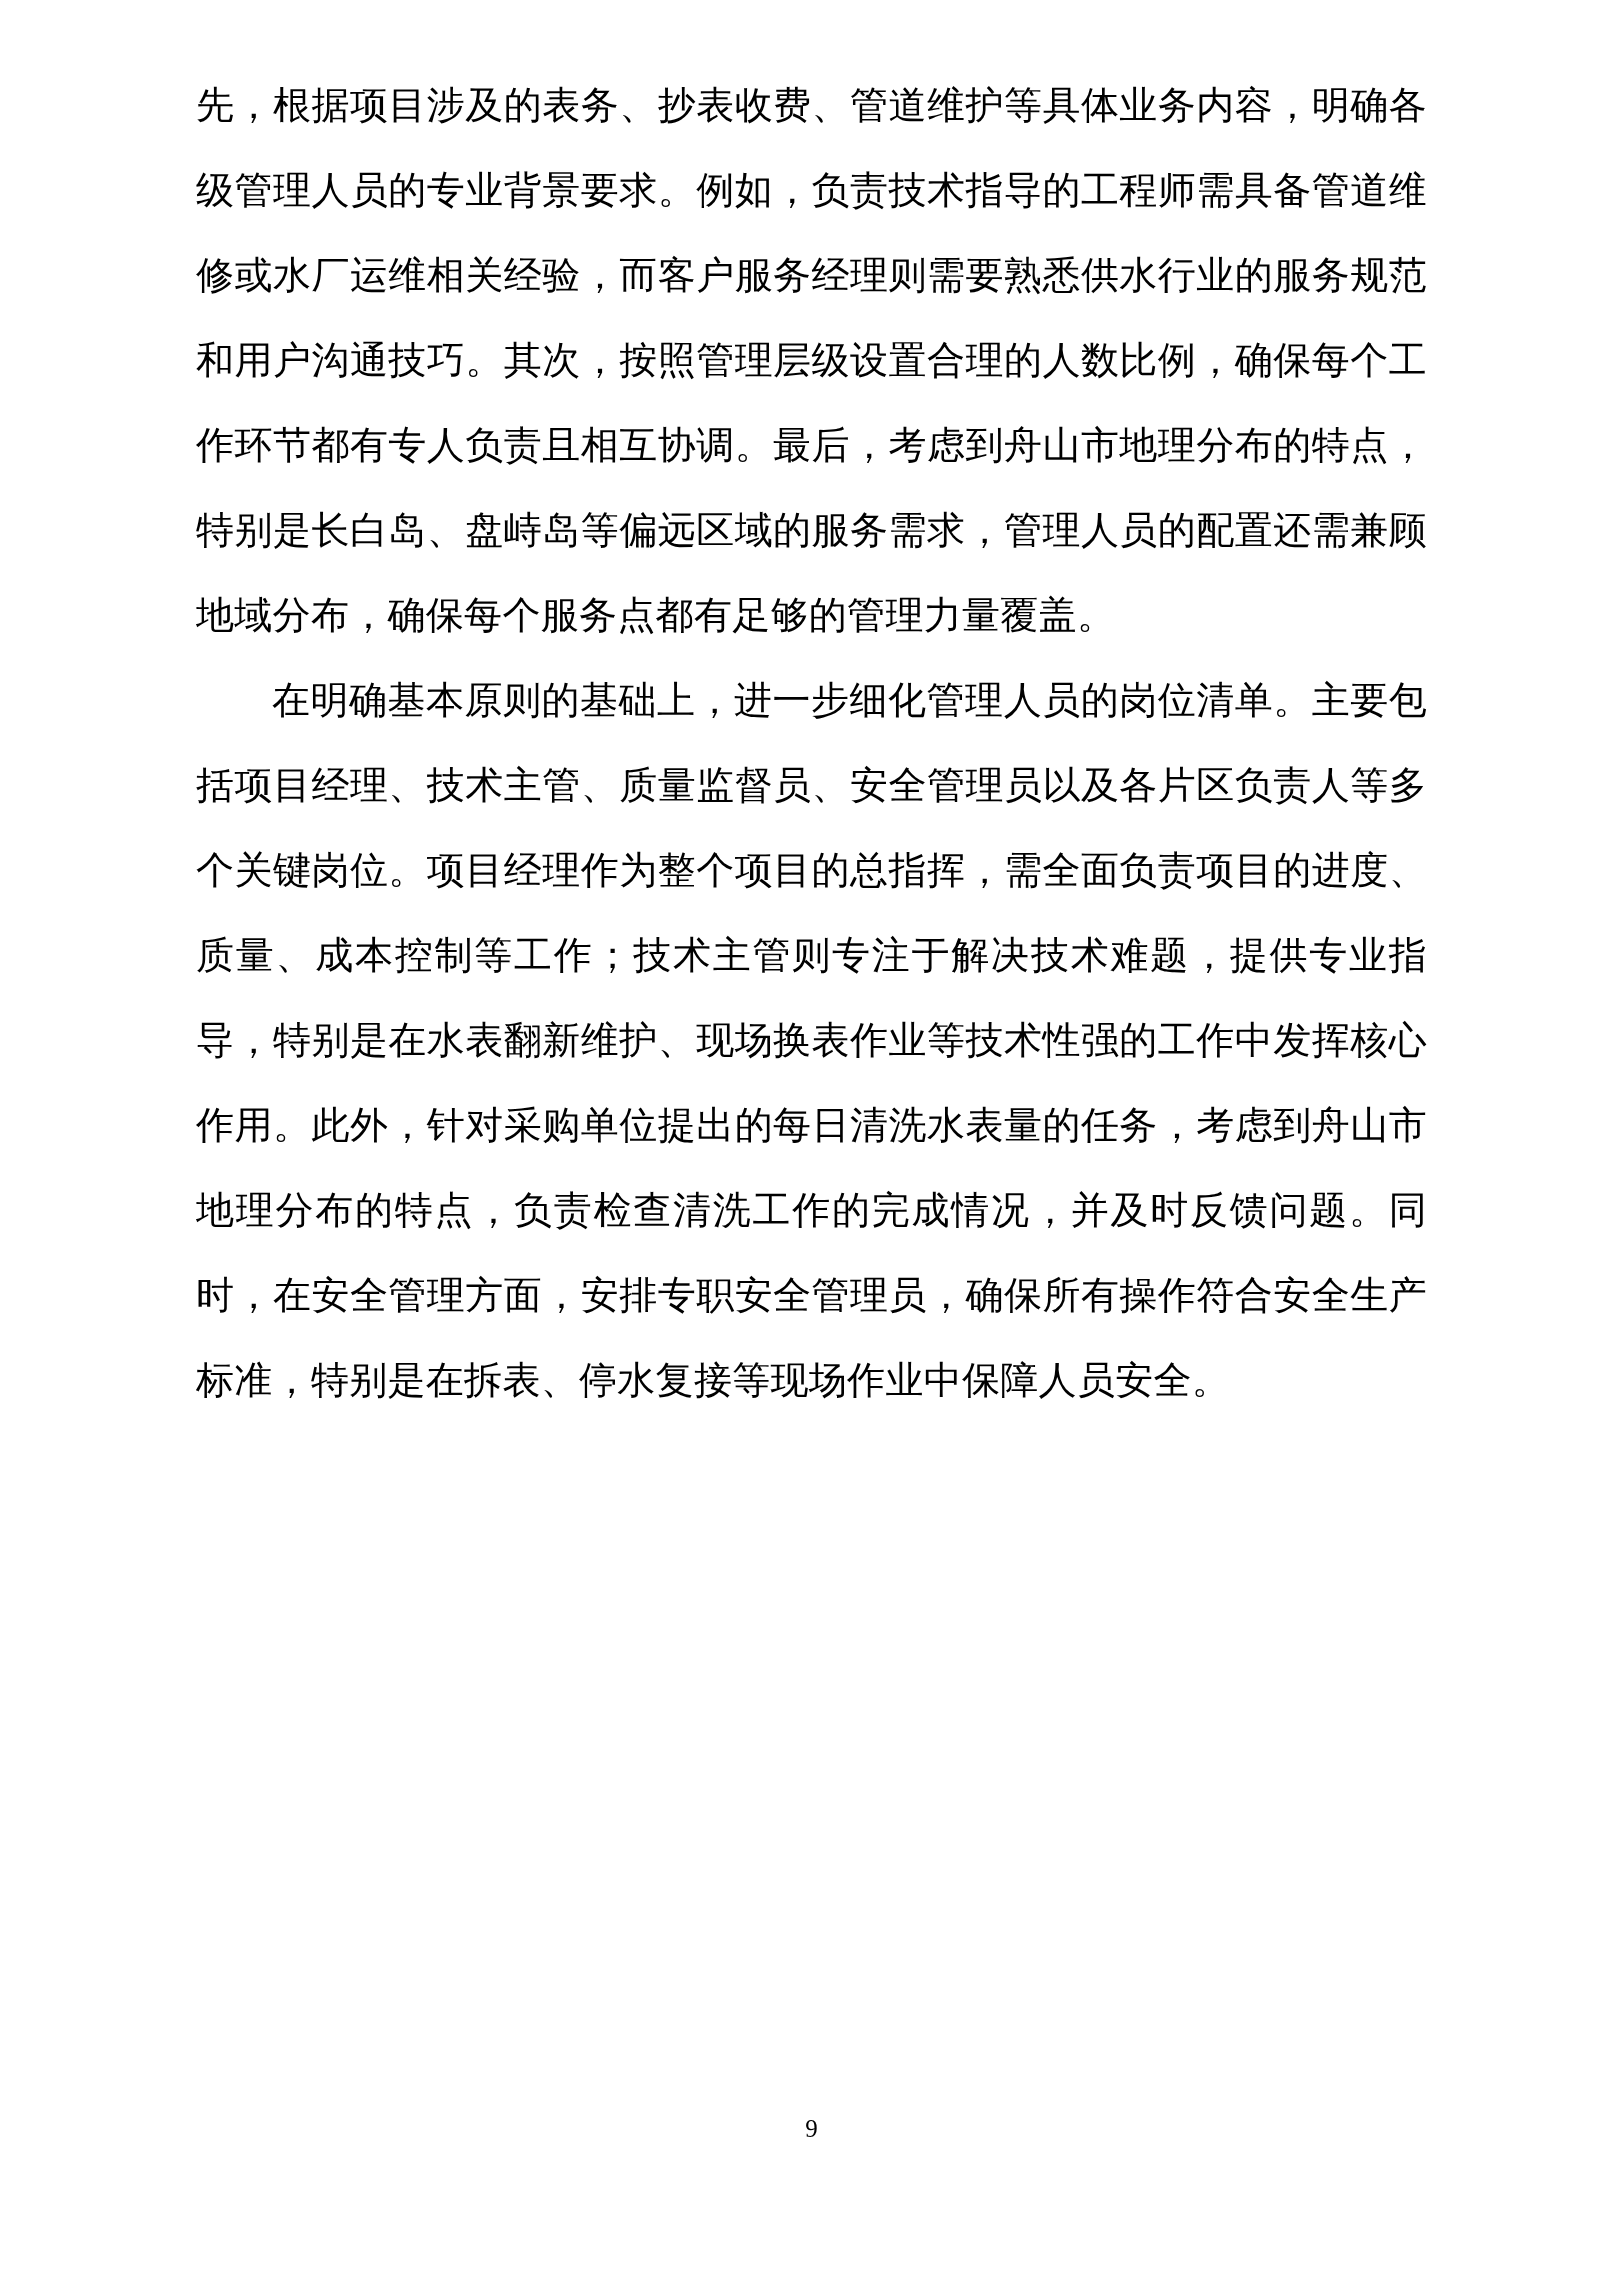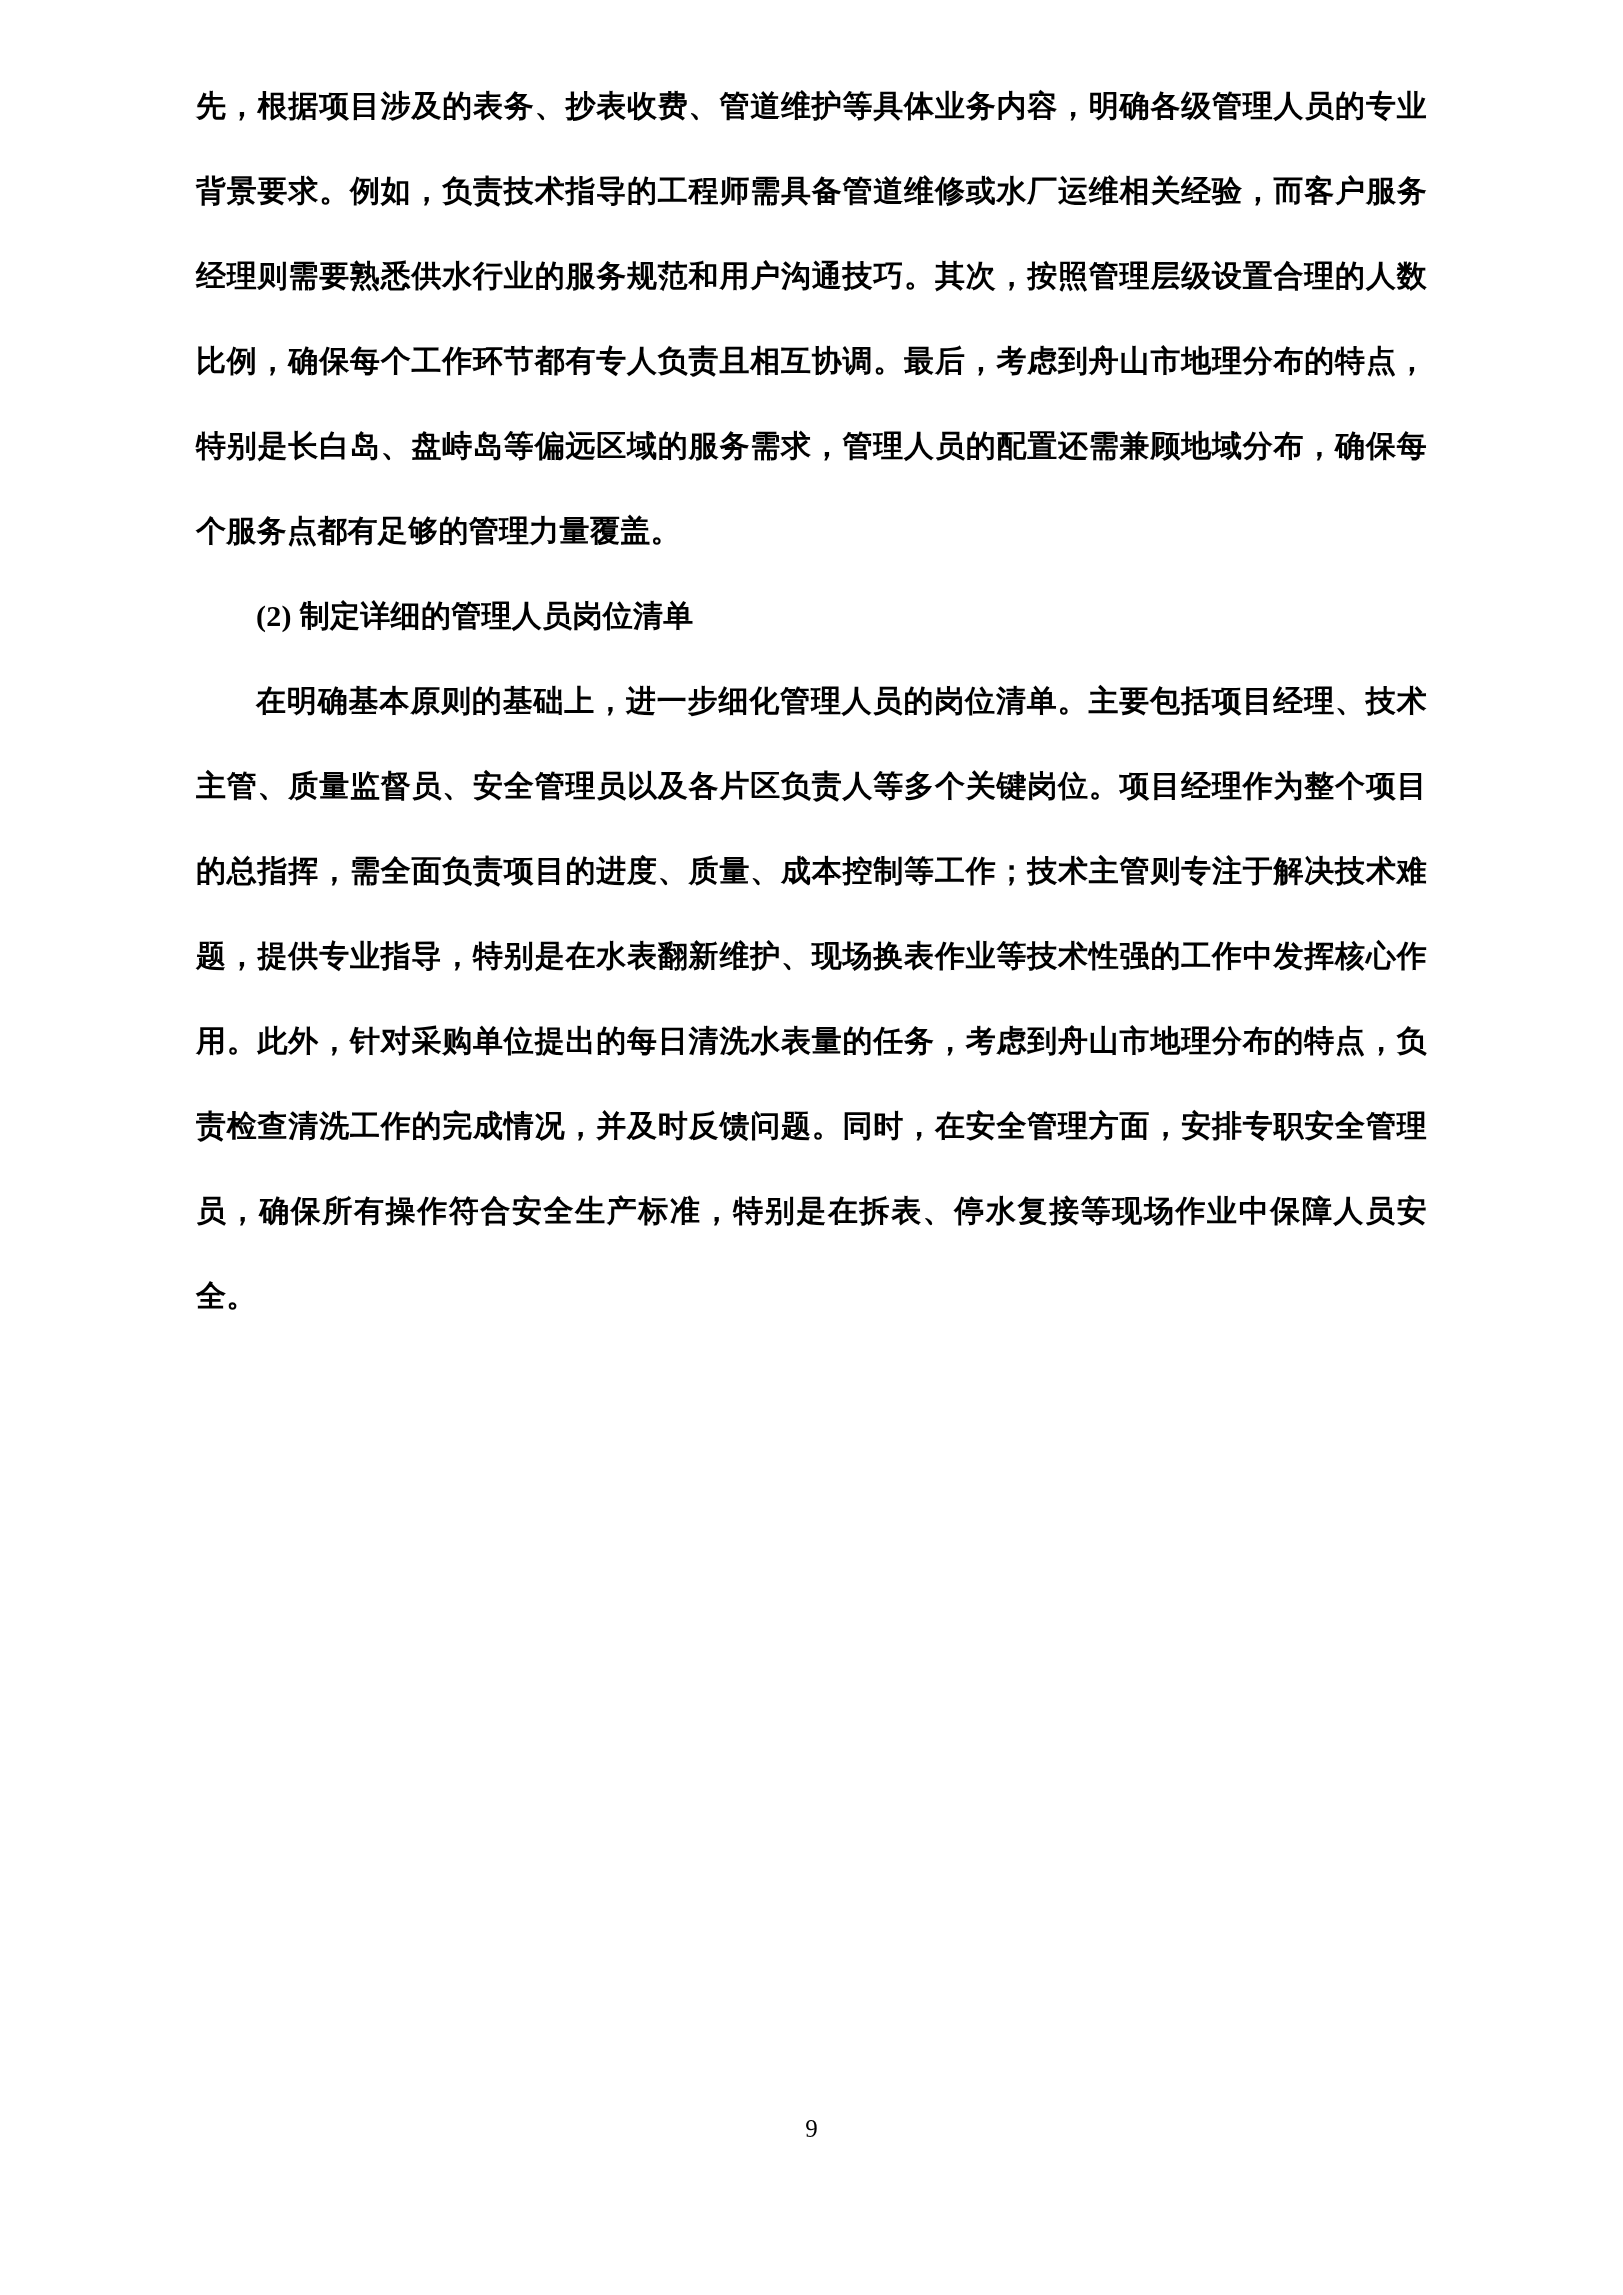--- a/index.html
+++ b/index.html
@@ -20,23 +20,23 @@
       left: 0;
       top: 0;
       width: 1623px;
       height: 2295px;
       box-sizing: border-box;
       padding: 63px 196px 0 196px;
     }
     .para {
       margin: 0;
       padding: 0;
-      font-size: 30px;
+      font-size: 38px;
       line-height: 85px;
-      font-weight: bold;
+      font-weight: normal;
       text-align: justify;
       text-justify: inter-ideograph;
       letter-spacing: 0.3px;
     }
     .indent {
       text-indent: 2em;
     }
     .page-footer {
       position: absolute;
       top: 2114px;
@@ -47,21 +47,20 @@
       line-height: 29px;
     }
   </style>
 </head>
 <body>
 
 <div class="page">
 
   <p class="para">先，根据项目涉及的表务、抄表收费、管道维护等具体业务内容，明确各级管理人员的专业背景要求。例如，负责技术指导的工程师需具备管道维修或水厂运维相关经验，而客户服务经理则需要熟悉供水行业的服务规范和用户沟通技巧。其次，按照管理层级设置合理的人数比例，确保每个工作环节都有专人负责且相互协调。最后，考虑到舟山市地理分布的特点，特别是长白岛、盘峙岛等偏远区域的服务需求，管理人员的配置还需兼顾地域分布，确保每个服务点都有足够的管理力量覆盖。</p>
 
-  <p class="para indent">(2) 制定详细的管理人员岗位清单</p>
 
   <p class="para indent">在明确基本原则的基础上，进一步细化管理人员的岗位清单。主要包括项目经理、技术主管、质量监督员、安全管理员以及各片区负责人等多个关键岗位。项目经理作为整个项目的总指挥，需全面负责项目的进度、质量、成本控制等工作；技术主管则专注于解决技术难题，提供专业指导，特别是在水表翻新维护、现场换表作业等技术性强的工作中发挥核心作用。此外，针对采购单位提出的每日清洗水表量的任务，考虑到舟山市地理分布的特点，负责检查清洗工作的完成情况，并及时反馈问题。同时，在安全管理方面，安排专职安全管理员，确保所有操作符合安全生产标准，特别是在拆表、停水复接等现场作业中保障人员安全。</p>
 
 
 
   <div class="page-footer">9</div>
 
 </div>
 
 

